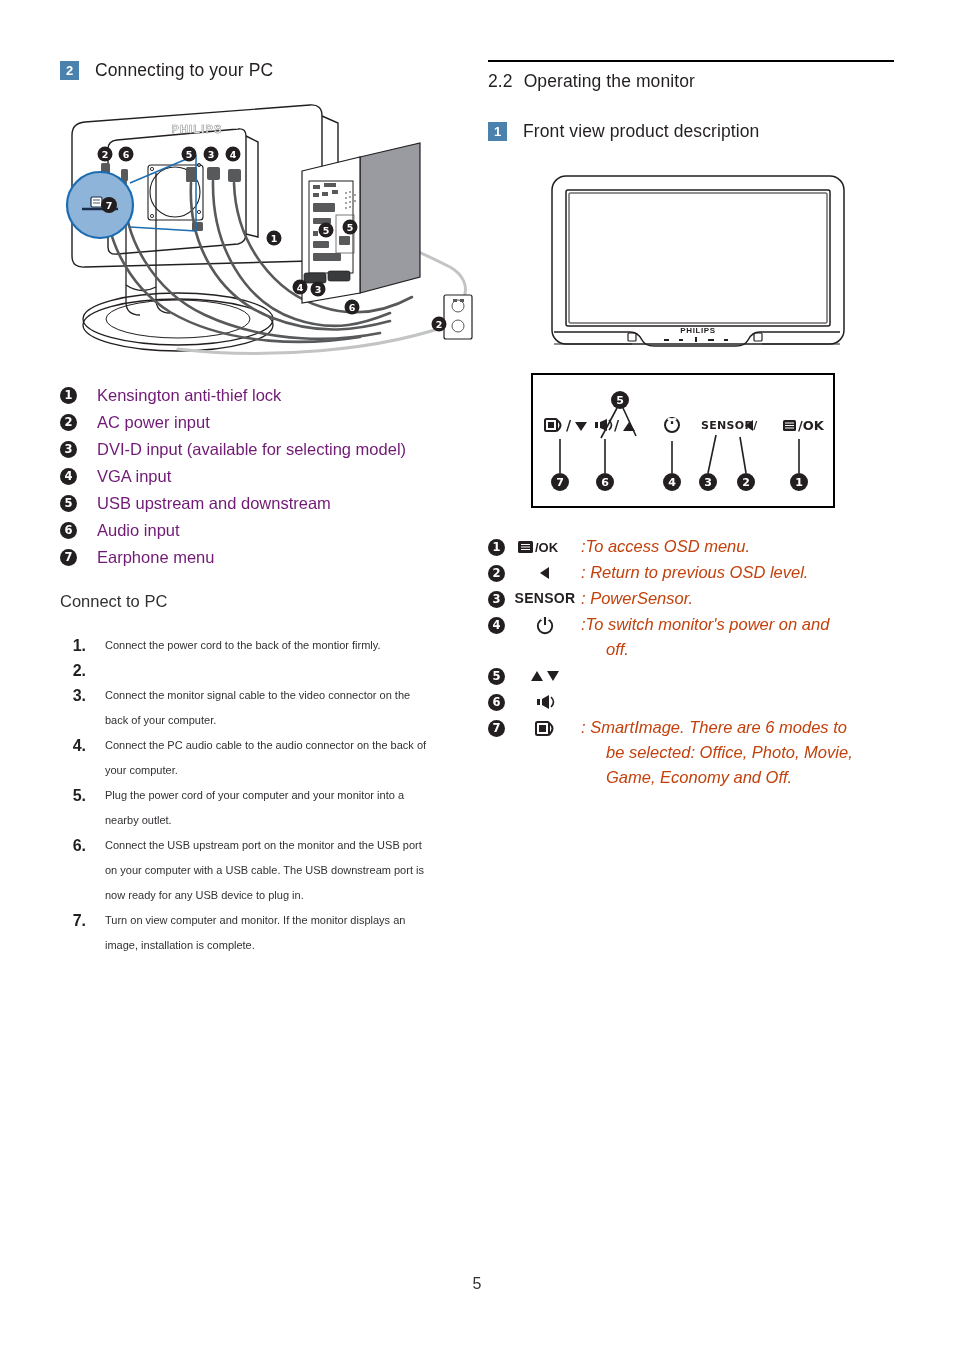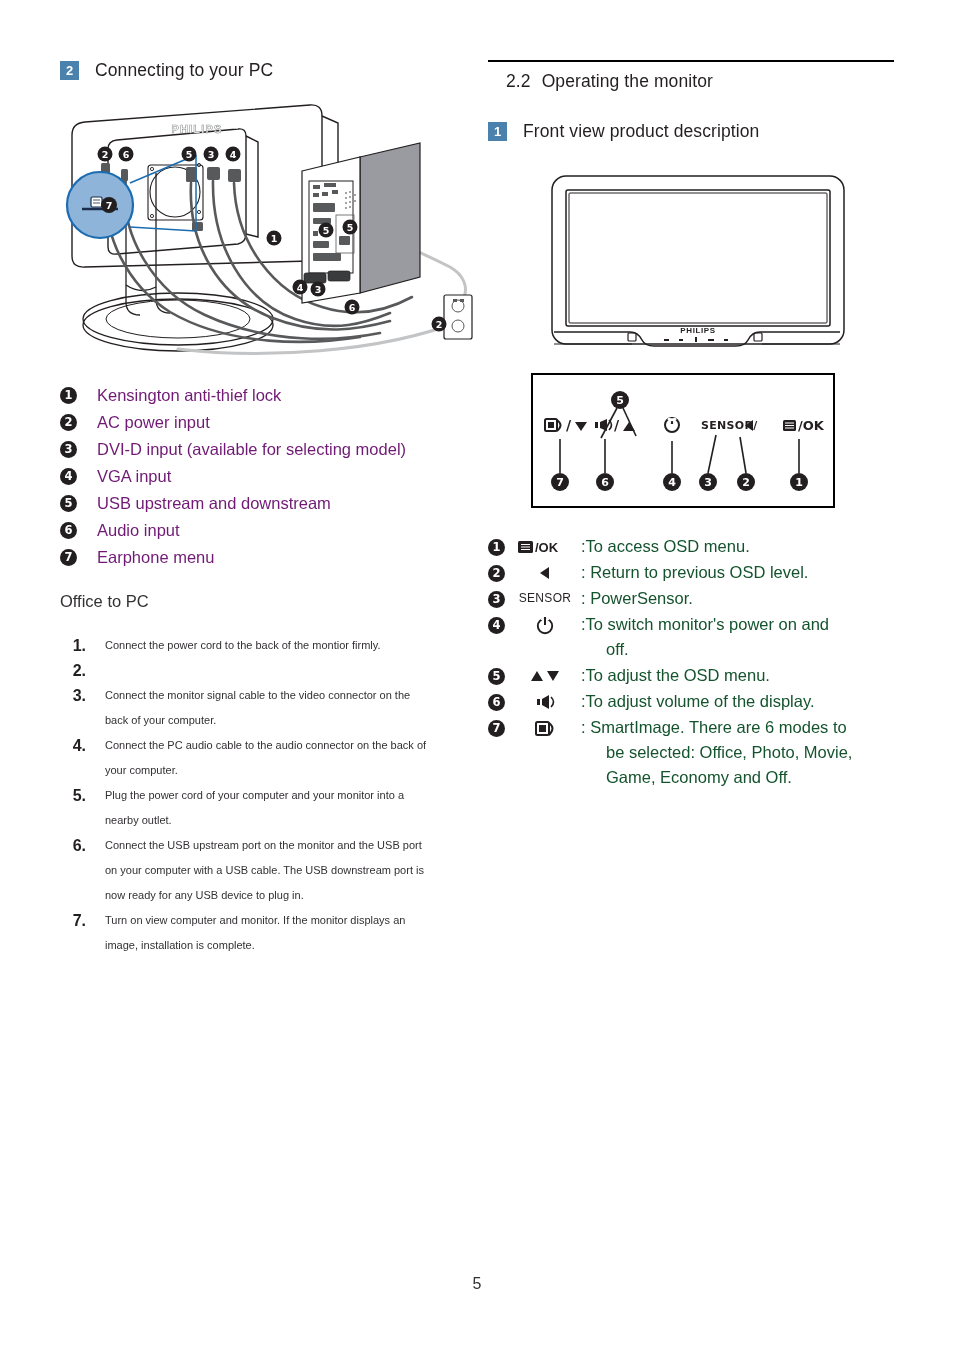--- a/index.html
+++ b/index.html
@@ -93,21 +93,20 @@
     line-height:25px;
     color:#333033;
     width:330px;
   }
 
   
   #right-col { position:absolute; left:488px; top:60px; width:406px; }
   #sec-head-operating {
     display:flex; align-items:flex-end; gap:11px;
     margin-top:9px;
-    margin-left:18px;
   }
   #operating-num { font-size:17.5px; color:#231f20; }
   #sec-head-front { display:flex; align-items:center; gap:16px; margin-top:29px; }
 
   
   #fig-front { position:relative; width:300px; height:185px; margin:30px 0 0 60px; }
 
   
   #fig-panel {
     position:relative;
@@ -138,36 +137,37 @@
     width:72px;
     text-align:center;
     font-size:15px;
     line-height:25px;
     color:#231f20;
     margin-left:4px;
   }
   .legend-desc {
     font-size:16.5px;
     line-height:25px;
-    color:#14532d;
+    color:#c2410c;
     width:300px;
+    font-style:italic;
   }
   .legend-desc .cont { display:block; padding-left:25px; }
 
   
   #page-number {
     position:absolute;
     left:0; right:0; top:1275px;
     text-align:center;
     font-size:16px;
     color:#333033;
   }
 
   
-  .ico-sensor { font-size:12px; font-weight:normal; letter-spacing:0.3px; }
+  .ico-sensor { font-size:14px; font-weight:bold; letter-spacing:0.3px; }
   svg { display:block; }
 </style>
 </head>
 <body>
 
 <div class="page">
 
   <div id="left-col">
 
     <div id="sec-head-connect">
@@ -370,21 +370,21 @@
       <div class="callout-row">
         <span class="bullet-num">6</span>
         <span class="callout-text">Audio input</span>
       </div>
       <div class="callout-row">
         <span class="bullet-num">7</span>
         <span class="callout-text">Earphone menu</span>
       </div>
     </div>
 
-    <div id="connect-to-pc-label">Office to PC</div>
+    <div id="connect-to-pc-label">Connect to PC</div>
 
     <div class="steps">
       <div class="step-row">
         <span class="step-num">1.</span>
         <span class="step-text">Connect the power cord to the back of the montior firmly.</span>
       </div>
       <div class="step-row">
         <span class="step-num">2.</span>
       </div>
       <div class="step-row">
@@ -586,33 +586,31 @@
       </div>
 
       <div class="legend-row">
         <span class="legend-num">5</span>
         <span class="legend-icon">
           <svg width="40" height="18" viewBox="0 0 40 18" style="display:inline-block;vertical-align:-4px">
             <path d="M6 14 L18 14 L12 4 Z" fill="#231f20"></path>
             <path d="M22 4 L34 4 L28 14 Z" fill="#231f20"></path>
           </svg>
         </span>
-        <span class="legend-desc">:To adjust the OSD menu.</span>
       </div>
 
       <div class="legend-row">
         <span class="legend-num">6</span>
         <span class="legend-icon">
           <svg width="30" height="18" viewBox="0 0 30 18" style="display:inline-block;vertical-align:-4px">
             <rect x="7" y="6" width="3" height="6" fill="#231f20"></rect>
             <path d="M12 6 L19 2 L19 16 L12 12 Z" fill="#231f20"></path>
             <path d="M21 4 q5 5 0 10" fill="none" stroke="#231f20" stroke-width="1.6"></path>
           </svg>
         </span>
-        <span class="legend-desc">:To adjust volume of the display.</span>
       </div>
 
       <div class="legend-row">
         <span class="legend-num">7</span>
         <span class="legend-icon">
           <svg width="34" height="18" viewBox="0 0 34 18" style="display:inline-block;vertical-align:-4px">
             <rect x="8" y="3" width="13" height="13" rx="1.5" fill="none" stroke="#231f20" stroke-width="2"></rect>
             <rect x="11" y="6" width="7" height="7" fill="#231f20"></rect>
             <path d="M21 4 q7 5 0 12" fill="none" stroke="#231f20" stroke-width="2"></path>
           </svg>

